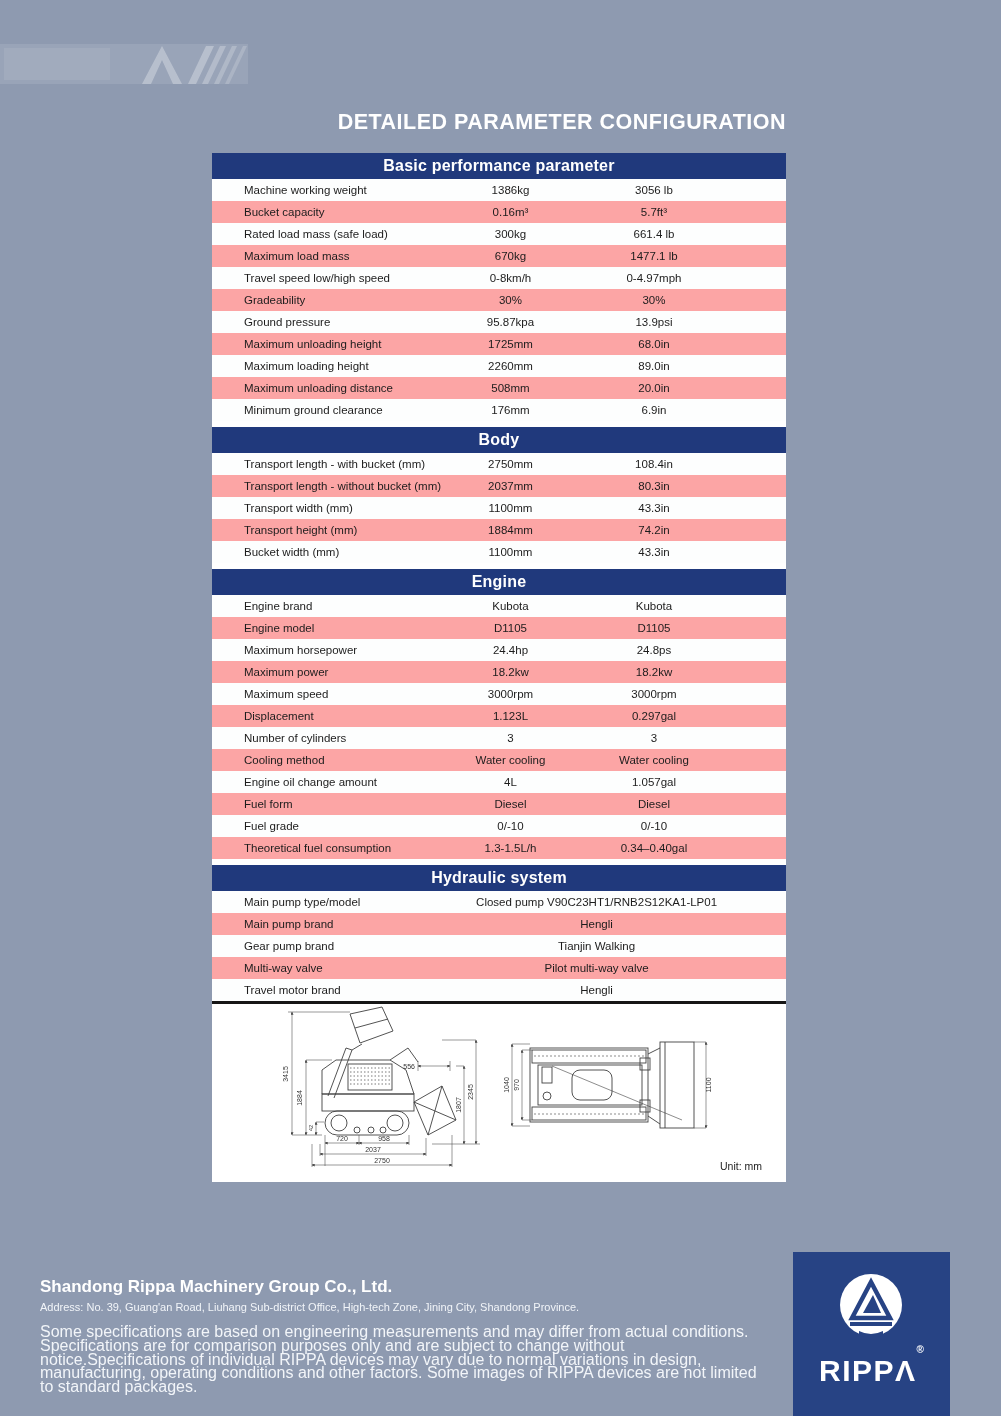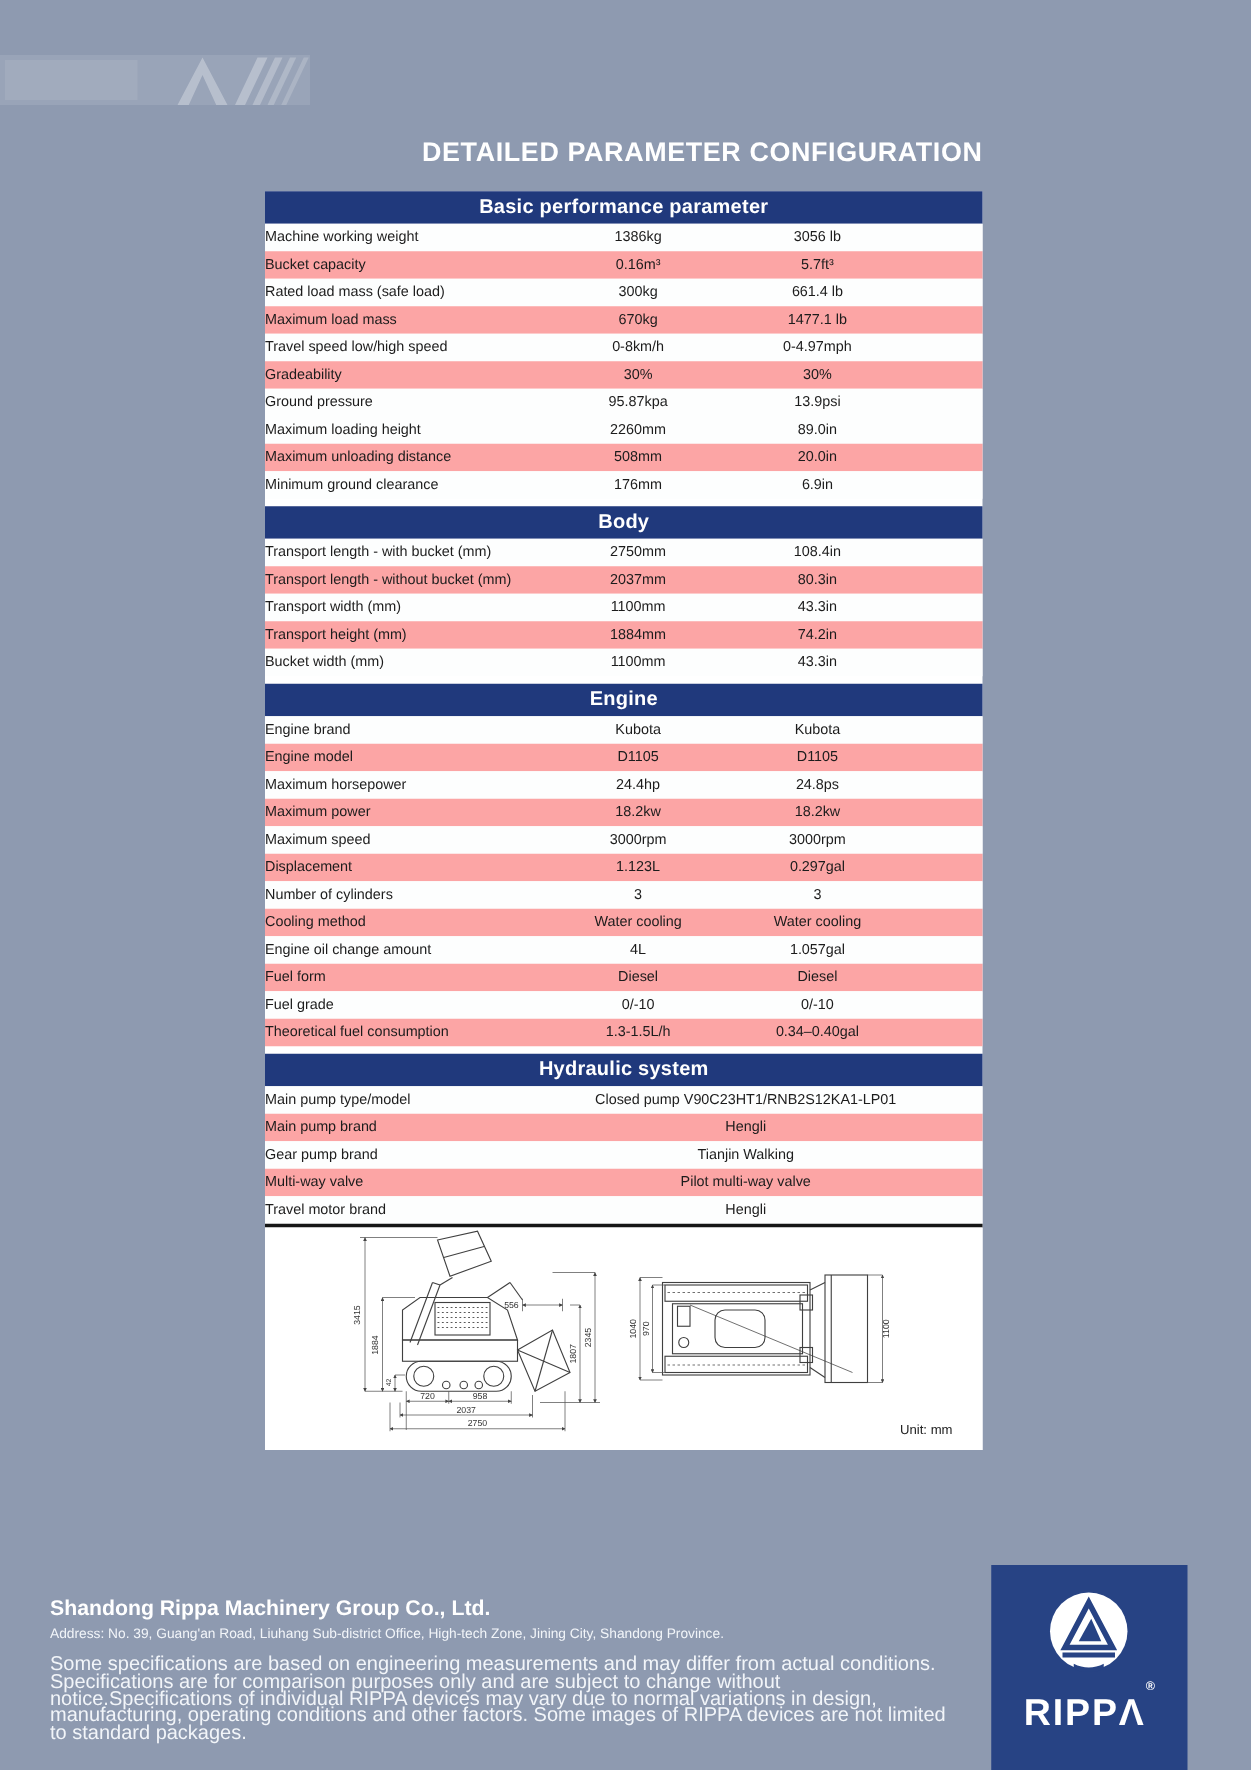--- a/index.html
+++ b/index.html
@@ -18,21 +18,21 @@
          color:#ffffff;font-size:21.5px;font-weight:bold;letter-spacing:0.5px;}
 
   
   .table-wrap{position:absolute;left:212px;top:153px;width:574px;background:#ffffff;}
   .section + .section{margin-top:6px;}
   .sec-header{height:26px;line-height:26px;background:#20397c;color:#fff;
               text-align:center;font-size:16px;font-weight:bold;letter-spacing:0.2px;}
   .row{display:flex;height:22px;line-height:22px;font-size:11.5px;color:#1c1c1c;background:#fdfefe;}
   .row.alt{background:#fca5a5;}
   .cell{box-sizing:border-box;white-space:nowrap;overflow:hidden;}
-  .cell.label{flex:0 0 42%;text-align:left;}
+  .cell.label{flex:0 0 42%;padding-left:32px;text-align:left;}
   .cell.v1{flex:0 0 20%;text-align:center;}
   .cell.v2{flex:0 0 30%;text-align:center;}
   .cell.merged{flex:0 0 50%;text-align:center;}
   .table-divider{height:3px;background:#161616;}
 
   
   .diagram{position:relative;width:574px;height:178px;background:#ffffff;}
   .unit-note{position:absolute;right:24px;bottom:10px;font-size:10.5px;color:#222;}
   svg text.dim{font-family:"Liberation Sans",sans-serif;font-size:7px;fill:#333;}
   svg text.dim.small{font-size:5.5px;}
@@ -96,20 +96,25 @@
           </div>
           <div class="row alt">
             <div class="cell label">Gradeability</div>
             <div class="cell v1">30%</div>
             <div class="cell v2">30%</div>
           </div>
           <div class="row">
             <div class="cell label">Ground pressure</div>
             <div class="cell v1">95.87kpa</div>
             <div class="cell v2">13.9psi</div>
+          </div>
+          <div class="row alt">
+            <div class="cell label">Maximum unloading height</div>
+            <div class="cell v1">1725mm</div>
+            <div class="cell v2">68.0in</div>
           </div>
           <div class="row">
             <div class="cell label">Maximum loading height</div>
             <div class="cell v1">2260mm</div>
             <div class="cell v2">89.0in</div>
           </div>
           <div class="row alt">
             <div class="cell label">Maximum unloading distance</div>
             <div class="cell v1">508mm</div>
             <div class="cell v2">20.0in</div>

